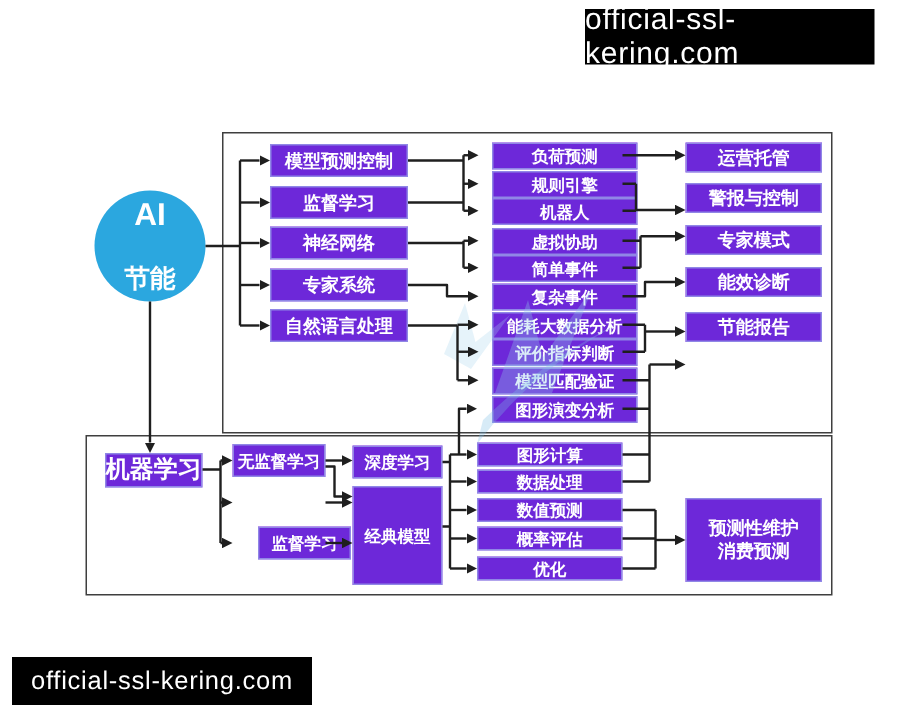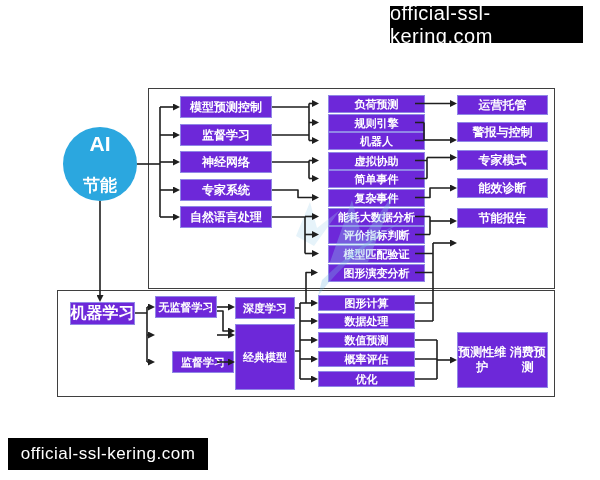--- a/index.html
+++ b/index.html
@@ -19,21 +19,21 @@
         font-weight:bold;line-height:1.05;gap:22px;}
   .root .l1{font-size:21px;}
   .root .l2{font-size:17px;}
 
   .node{position:absolute;background:#6d28d9;color:#ffffff;font-weight:bold;text-align:center;
         display:flex;align-items:center;justify-content:center;box-shadow:inset 0 0 0 1px rgba(173,214,240,0.55);}
   .col-left{left:180px;width:92px;height:22px;font-size:12px;}
   .col-mid{left:328px;width:97px;height:18px;font-size:11px;}
   .col-right{left:457px;width:91px;height:20px;font-size:12px;}
   .col-task{left:318px;width:97px;height:16px;font-size:11px;}
-  .multi{flex-direction:row;line-height:1.25;}
+  .multi{flex-direction:column;line-height:1.25;}
 
   svg.overlay{position:absolute;left:0;top:0;pointer-events:none;}
   .ln{fill:none;stroke:#1f1f1f;stroke-width:1.6;stroke-linejoin:round;stroke-linecap:butt;}
 </style>
 </head>
 <body>
 
 <div id="canvas">
 
   <div class="wm-bar wm-top">official-ssl-kering.com</div>

